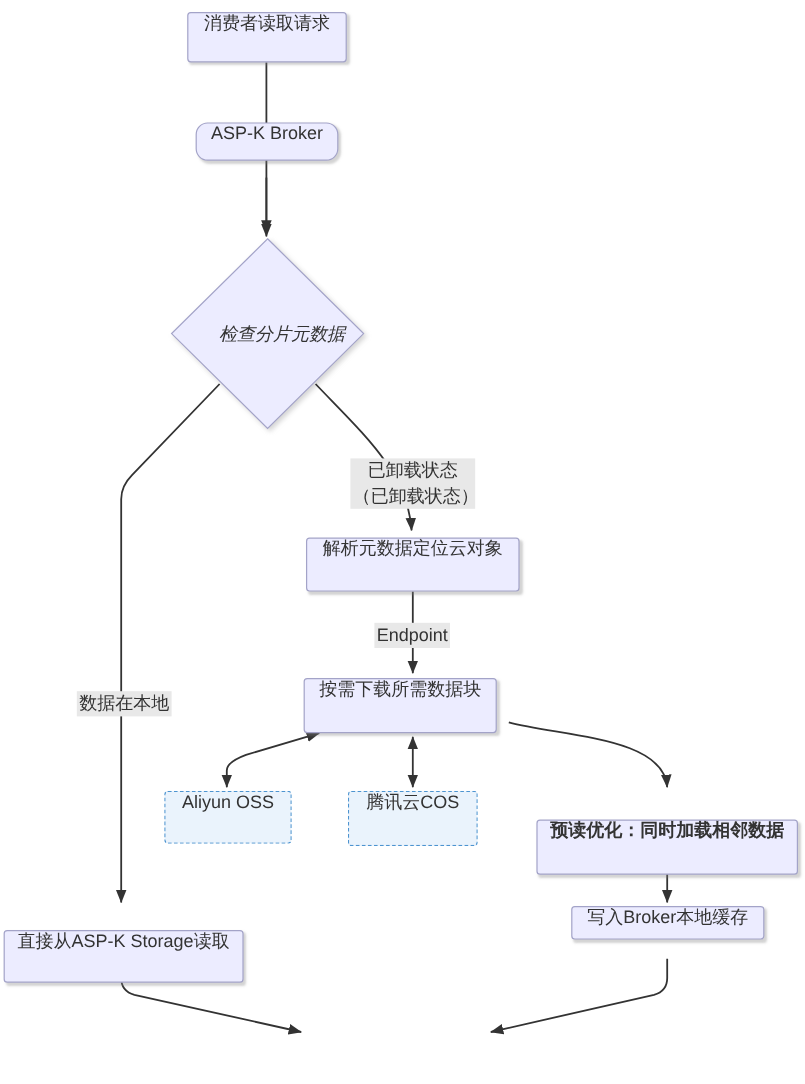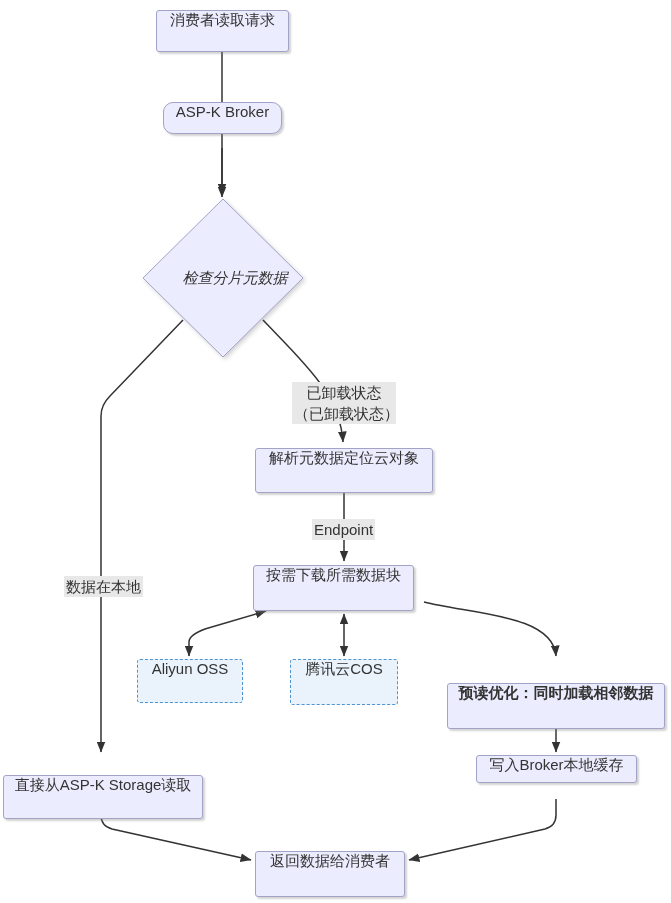--- a/index.html
+++ b/index.html
@@ -109,23 +109,20 @@
   </div>
 
   <div class="node" style="left:3px;top:755px;width:200px;height:44px;margin-top:20px;">
     <span>直接从ASP-K Storage读取</span>
   </div>
 
   <div class="node" style="left:476px;top:755px;width:161px;height:28px;">
     <span>写入Broker本地缓存</span>
   </div>
 
-  <div class="node" style="left:255px;top:851px;width:150px;height:46px;">
-    <span>返回数据给消费者</span>
-  </div>
 
   <div class="edge-label" style="left:292px;top:382px;width:100px;">
     <div>已卸载状态</div>
     <div>（已卸载状态）</div>
   </div>
 
   <div class="edge-label" style="left:312px;top:519px;">
     <span>Endpoint</span>
   </div>
 

